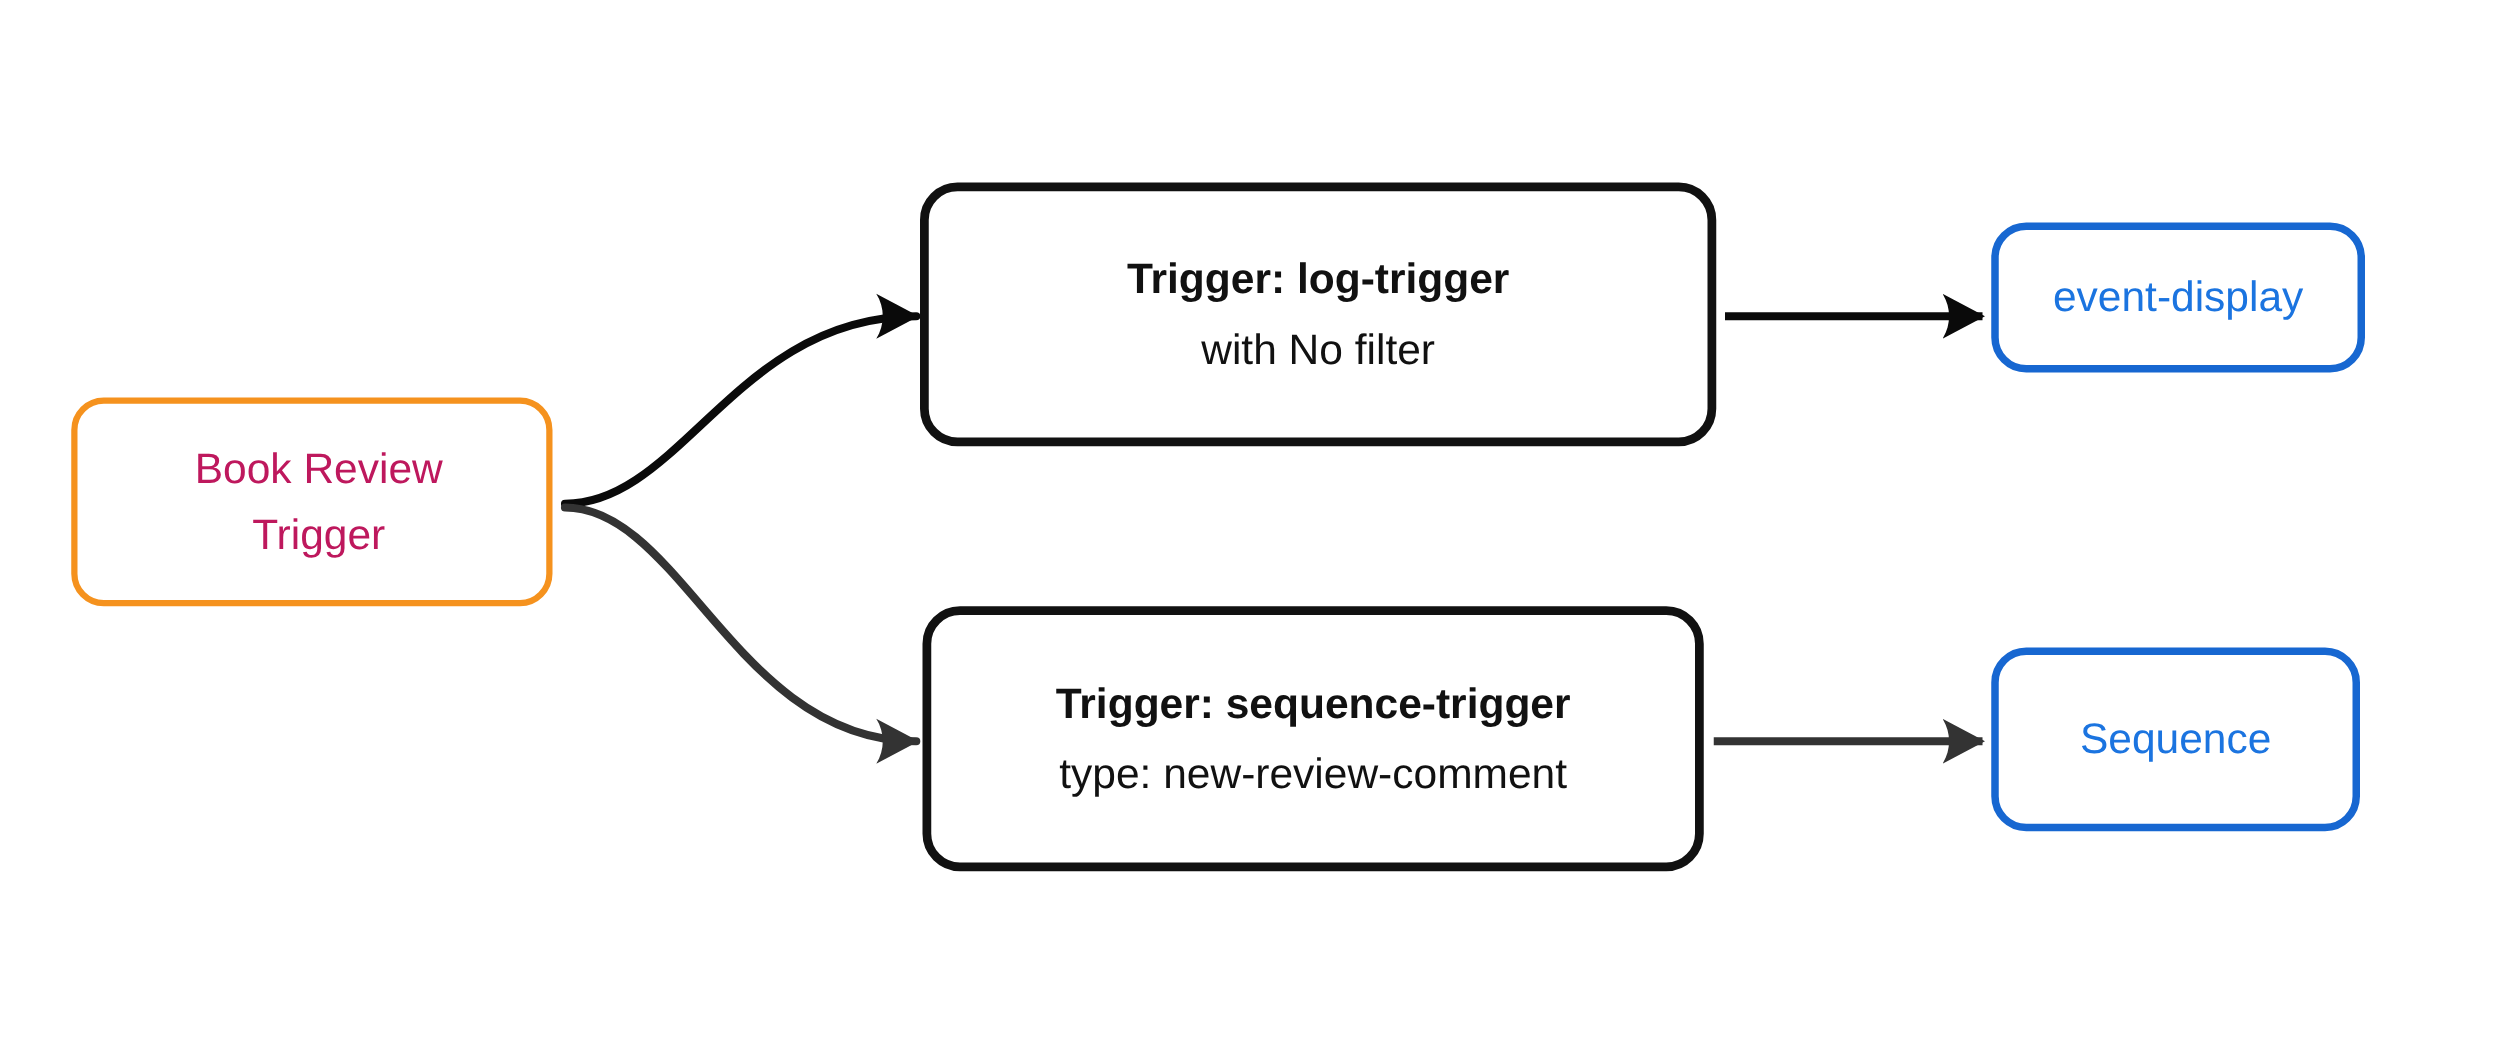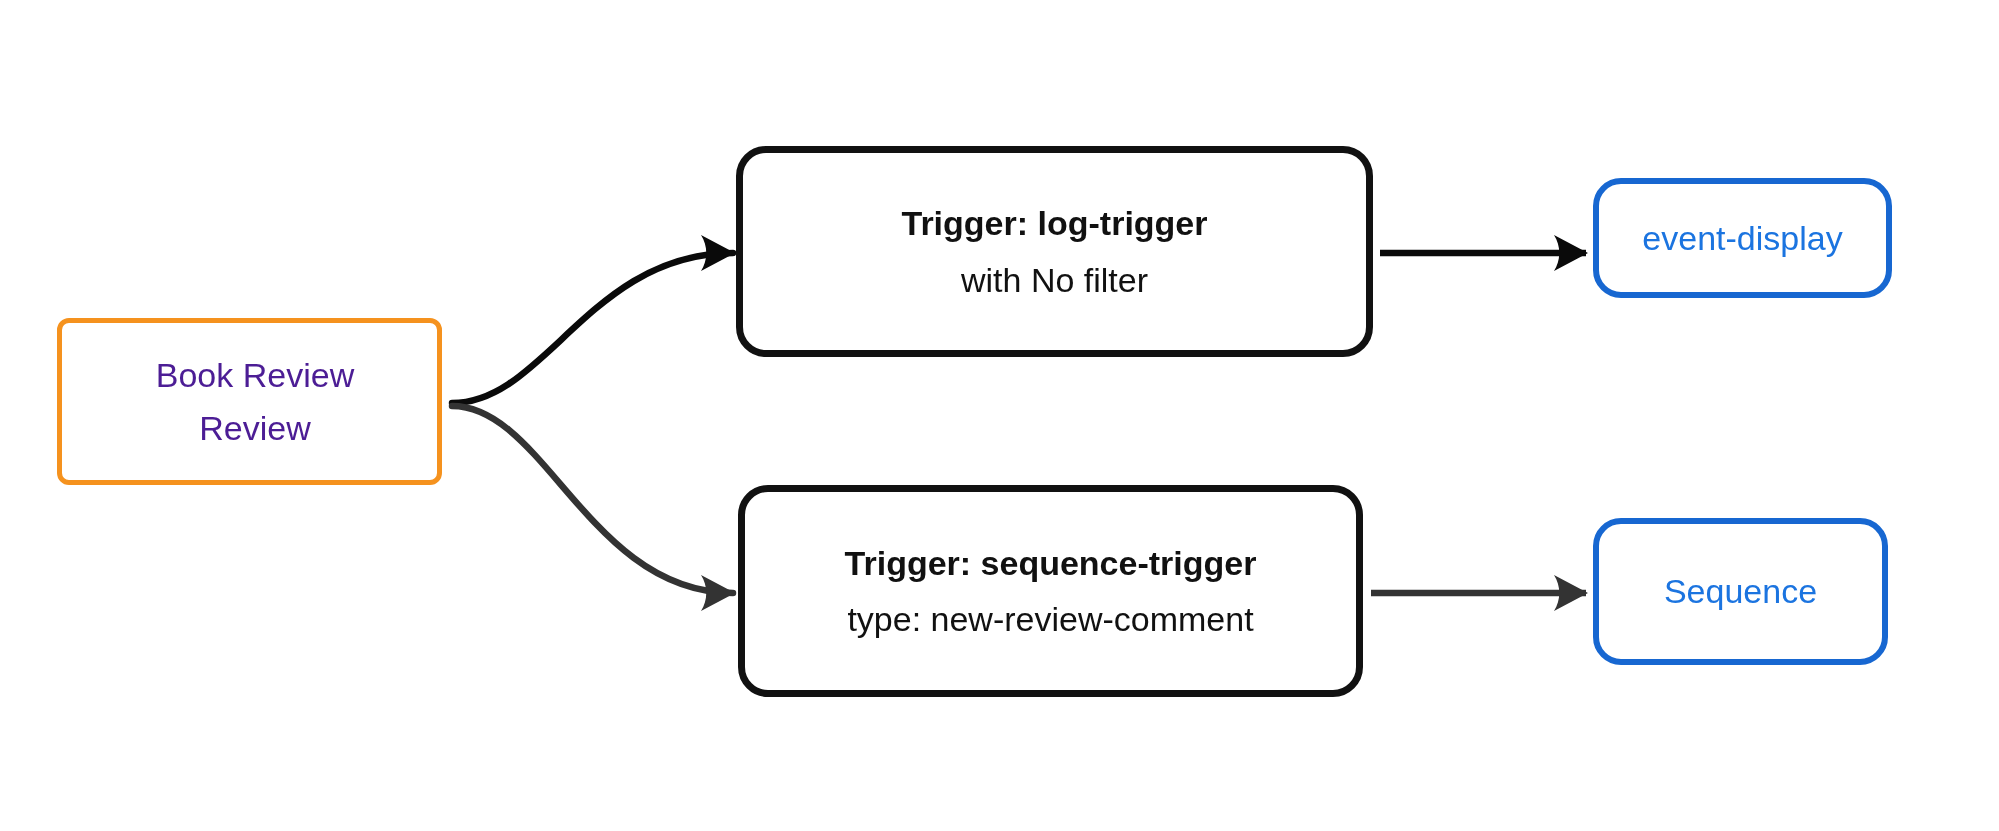--- a/index.html
+++ b/index.html
@@ -31,22 +31,22 @@
     display: flex;
     flex-direction: column;
     align-items: center;
     justify-content: center;
     text-align: center;
   }
   .node-broker {
     left: 57px; top: 318px;
     width: 385px; height: 167px;
     border: 5px solid #F5921E;
-    border-radius: 12px;
-    color: #4c1d95;
+    border-radius: 26px;
+    color: #be185d;
     font-size: 34px;
     line-height: 1.55;
     padding-left: 11px;
   }
   .node-trigger {
     border: 7px solid #111111;
     border-radius: 30px;
     color: #111111;
     font-size: 34px;
     line-height: 1.65;
@@ -94,21 +94,21 @@
 
     <path d="M452,406 C545,406 590,593 733,593" fill="none" stroke-width="6.5" stroke-linecap="round" stroke="#333333" marker-end="url(#arrow-bottom)"></path>
 
     <path d="M1380,253 L1586,253" fill="none" stroke-width="6.5" stroke-linecap="butt" stroke="#0A0A0A" marker-end="url(#arrow-top)"></path>
 
     <path d="M1371,593 L1586,593" fill="none" stroke-width="6.5" stroke-linecap="butt" stroke="#333333" marker-end="url(#arrow-bottom)"></path>
   </svg>
 
   <div class="node node-broker">
     <div>Book Review</div>
-    <div>Review</div>
+    <div>Trigger</div>
   </div>
 
   <div class="node node-trigger node-trigger-sequence">
     <div class="trigger-title">Trigger: sequence-trigger</div>
     <div class="trigger-subtitle">type: new-review-comment</div>
   </div>
 
   <div class="node node-trigger node-trigger-log">
     <div class="trigger-title">Trigger: log-trigger</div>
     <div class="trigger-subtitle">with No filter</div>

